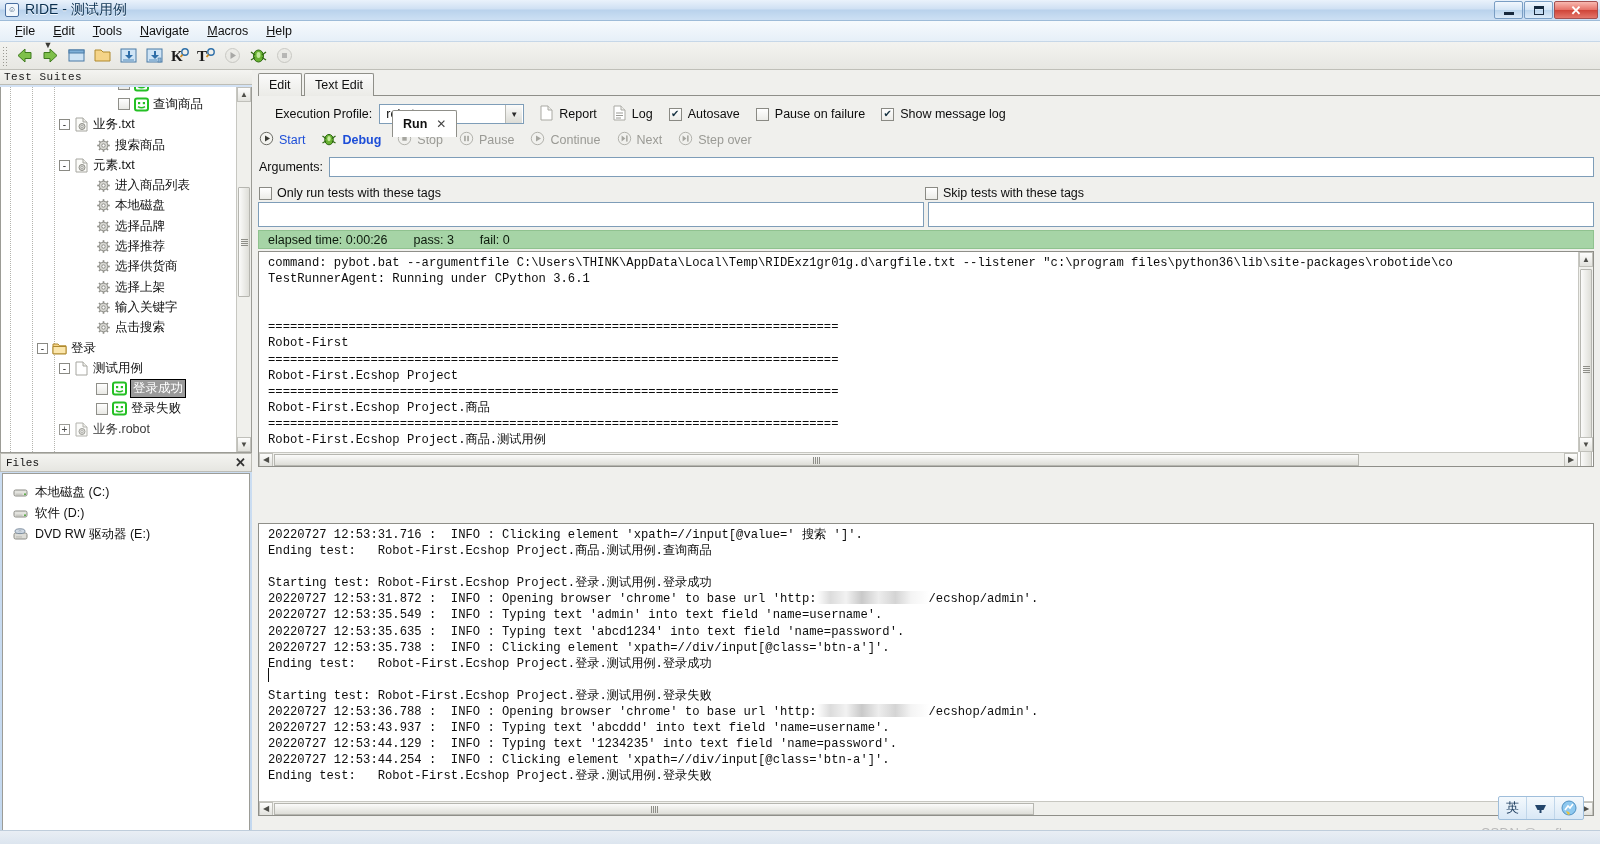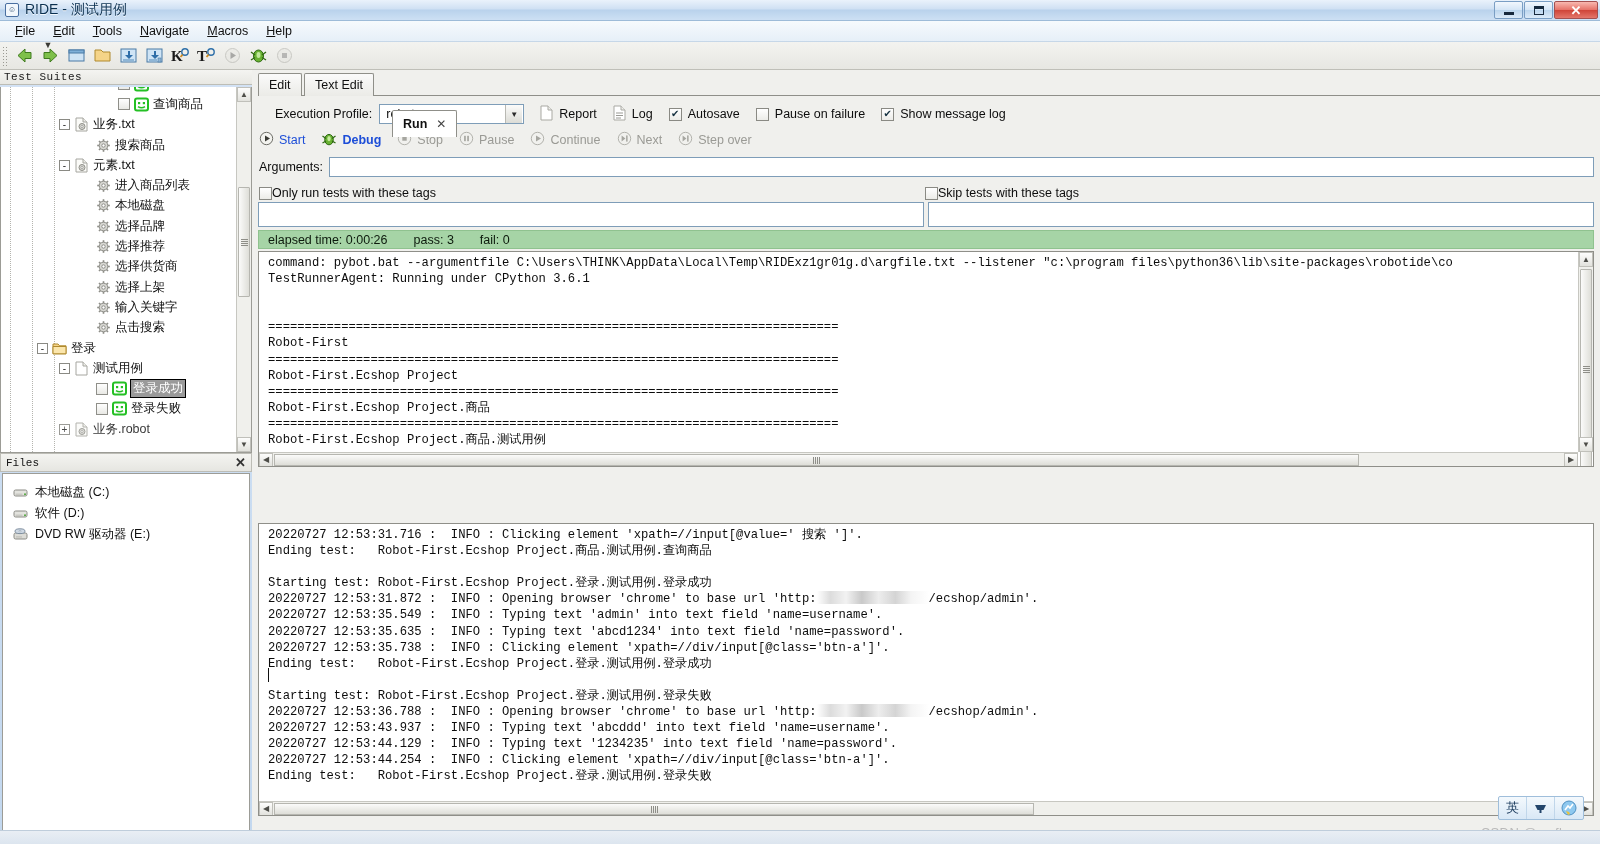--- a/index.html
+++ b/index.html
@@ -235,21 +235,21 @@
   .exbtn.dim .t { color:#9a9a95; }
 
   .args-row { position:absolute; left:5px; top:60px; right:4px; height:22px; }
   .args-input {
     flex:1; height:20px; margin-left:6px;
     background:#ffffff; border:1px solid #7e9db8;
   }
 
   .tags-row { position:absolute; left:5px; top:88px; right:4px; height:18px; }
   .tagchk { display:flex; align-items:center; }
-  .tagchk .t { font-size:12.5px; color:#0d0d0d; }
+  .tagchk .t { font-size:12.5px; color:#0d0d0d; margin-left:5px; }
 
   .tagfields { position:absolute; left:4px; top:106px; right:4px; height:25px; display:flex; gap:4px; }
   .tagfield { flex:1; background:#ffffff; border:1px solid #7e9db8; }
 
   .status-bar {
     position:absolute; left:4px; top:134px; right:4px; height:19px;
     background:#a6d4a6; border:1px solid #8fc28f;
     display:flex; align-items:center; padding-left:9px; gap:26px;
     font-size:12.5px; color:#0d1a0d;
   }

